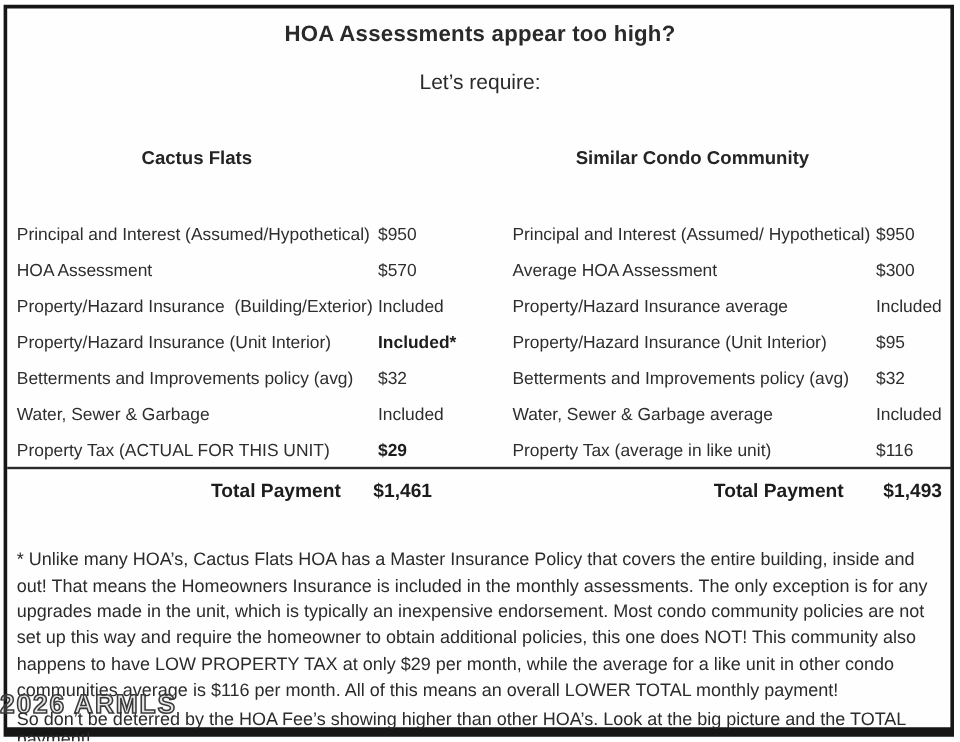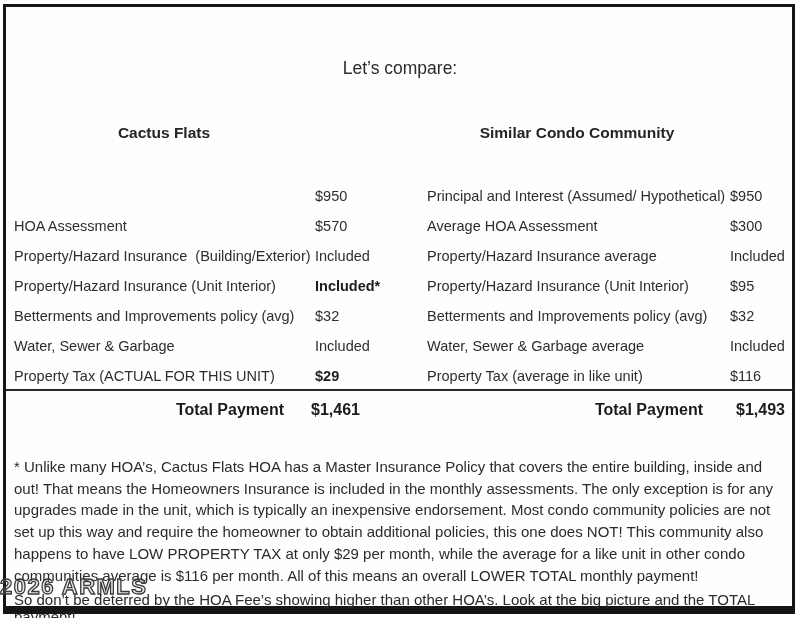--- a/index.html
+++ b/index.html
@@ -117,28 +117,30 @@
     -webkit-text-stroke: 1.3px #3a3a3a;
     text-shadow: 0 0 0 rgba(0,0,0,0.1);
   }
 </style>
 </head>
 <body>
 
 <div class="page">
   <div class="frame"></div>
 
-  <div class="subtitle">Let’s compare:</div>
+  <div class="title">HOA Assessments appear too high?</div>
+  <div class="subtitle">Let’s require:</div>
 
   <div class="col-header left">Cactus Flats</div>
   <div class="col-header right">Similar Condo Community</div>
 
   <div class="table-col left">
 
       <div class="row">
+        <span class="label">Principal and Interest (Assumed/Hypothetical)</span>
         <span class="value">$950</span>
       </div>
 
       <div class="row">
         <span class="label">HOA Assessment</span>
         <span class="value">$570</span>
       </div>
 
       <div class="row">
         <span class="label">Property/Hazard Insurance  (Building/Exterior)</span>

